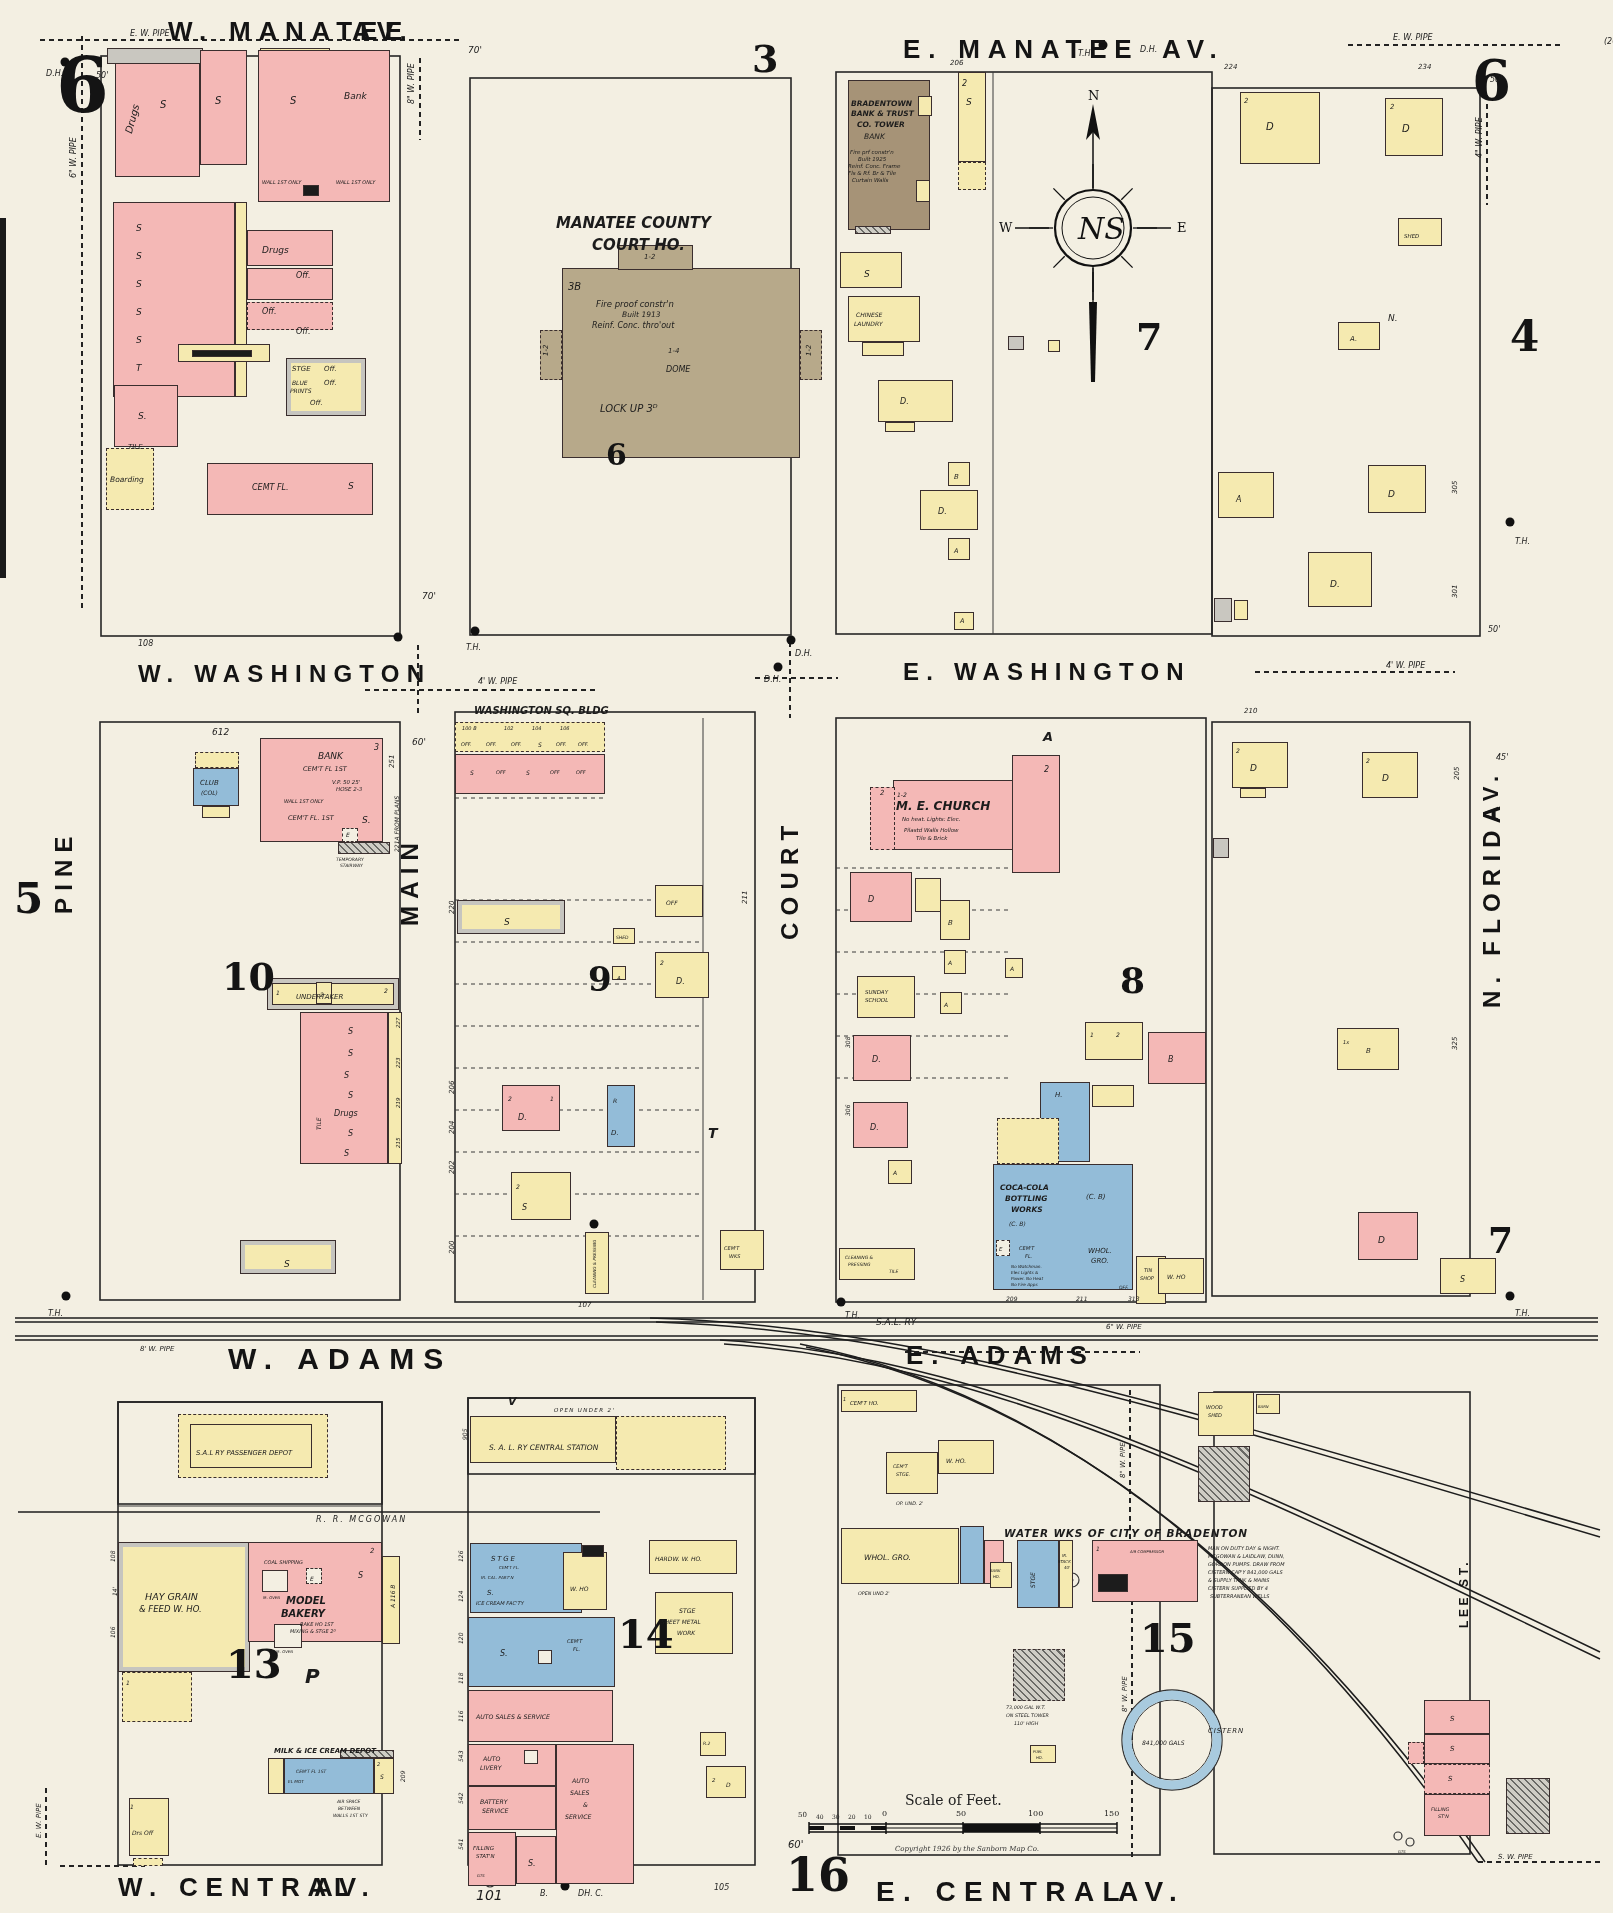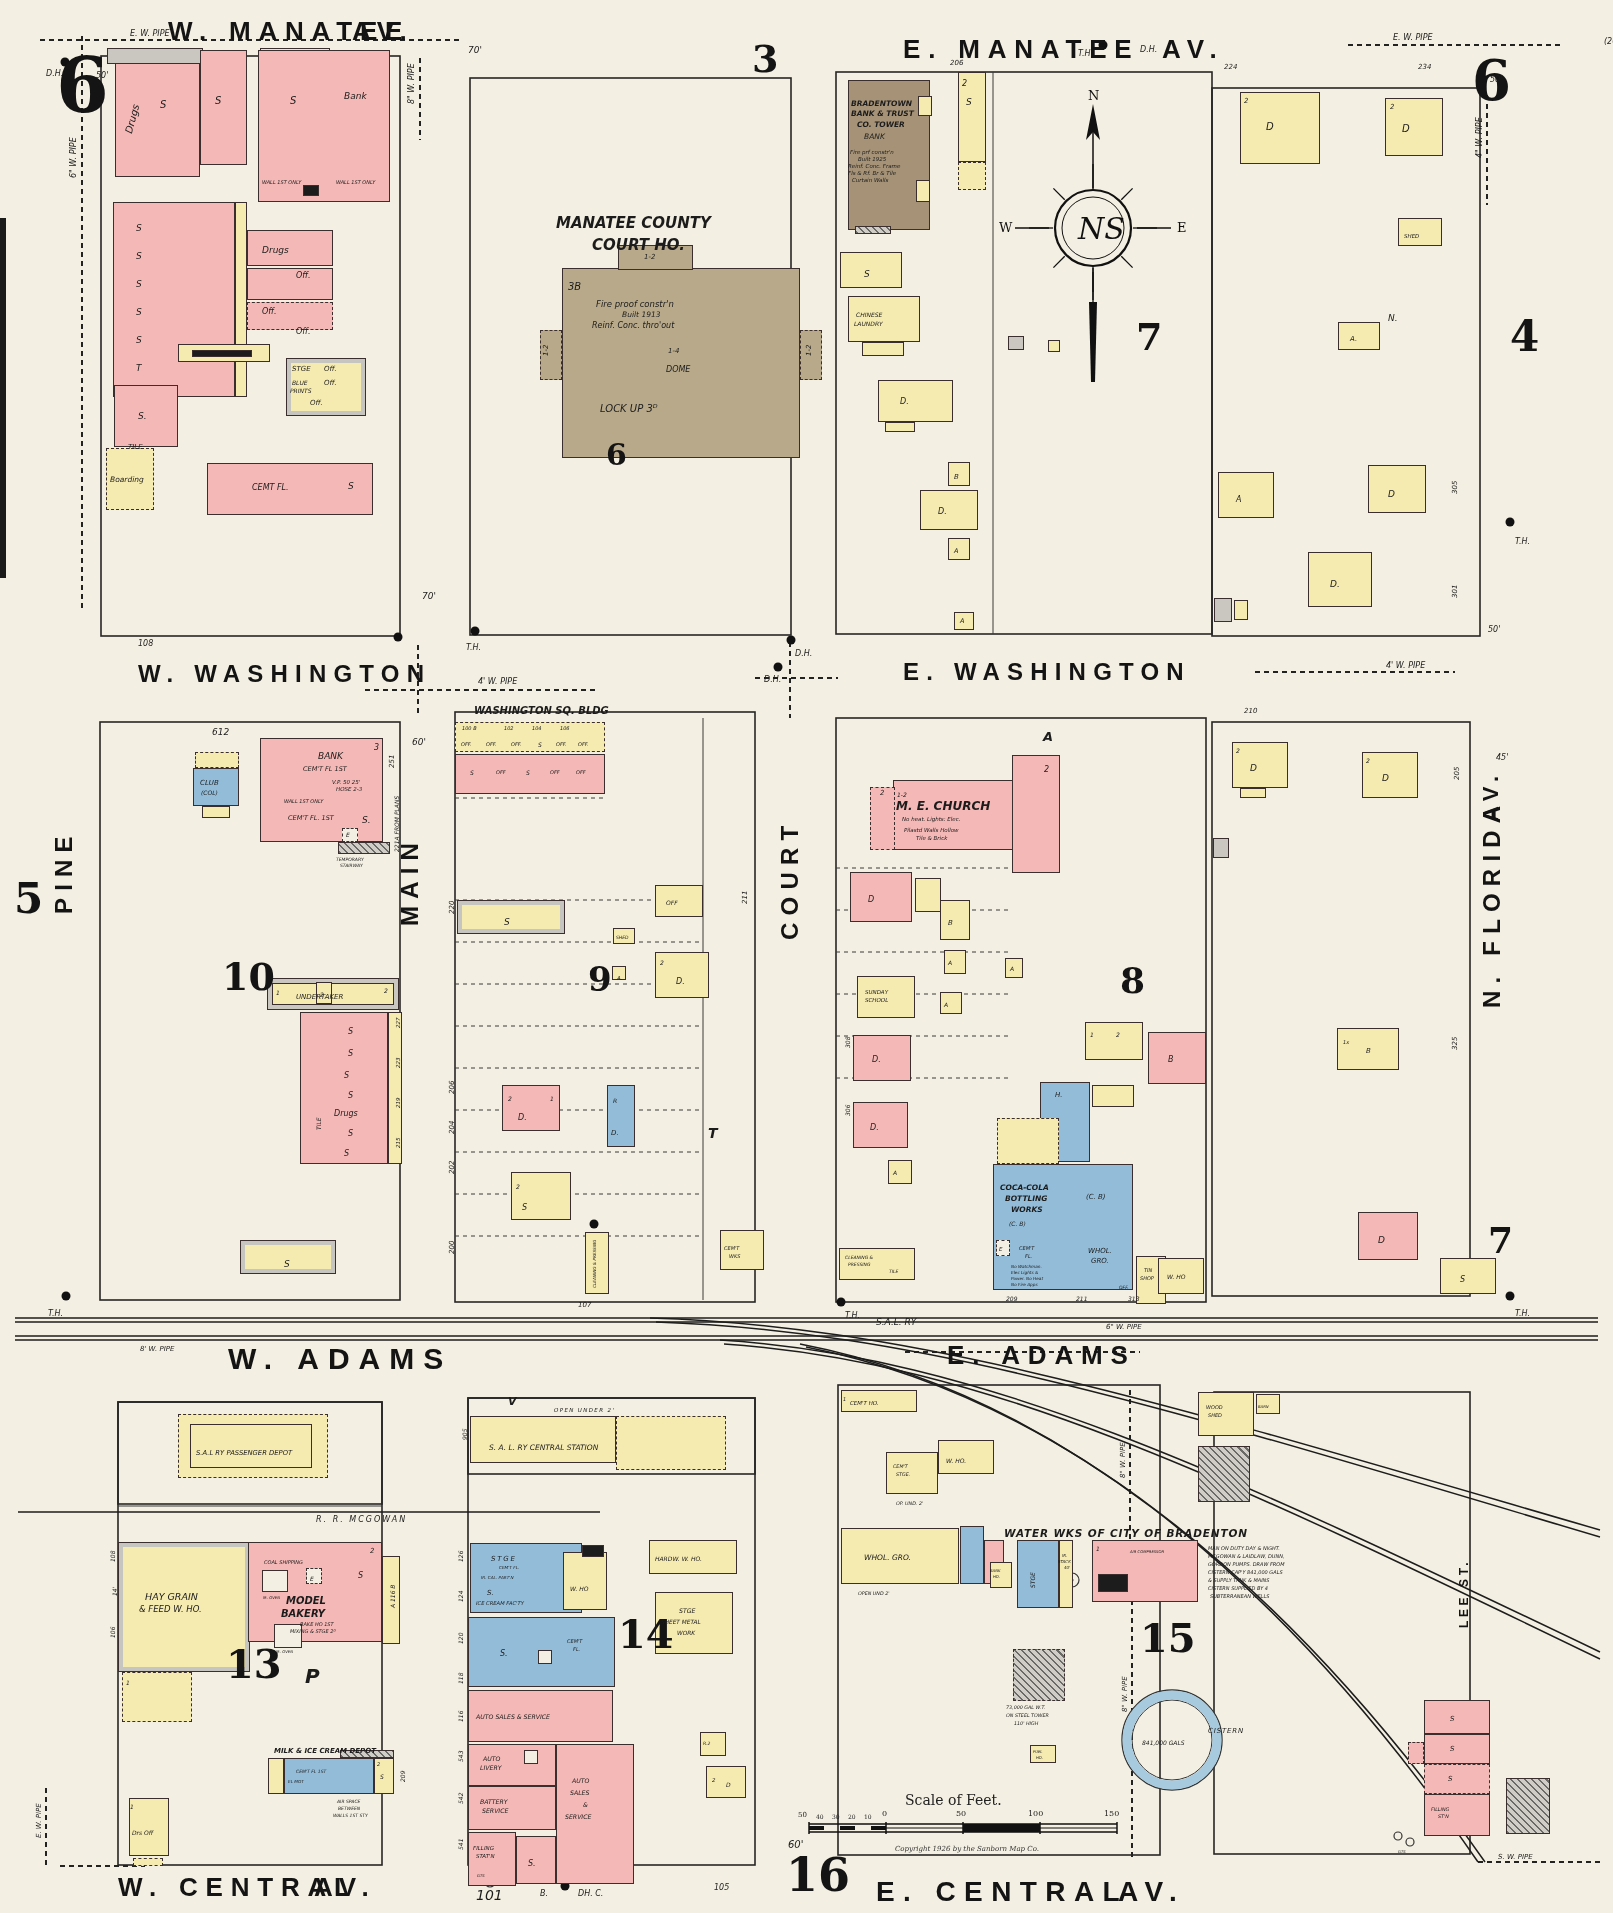--- a/index.html
+++ b/index.html
@@ -319,21 +319,21 @@
       <div class="bld hz" style="left: 1506px; top: 1778px; width: 44px; height: 56px;"></div>
     </div>
   <div id="lbls">
       <div class="lbl c2" style="left: 168px; top: 18px; font-size: 26px;">W. MANATEE</div>
       <div class="lbl c2" style="left: 352px; top: 18px; font-size: 26px;">AV.</div>
       <div class="lbl c2" style="left: 903px; top: 36px; font-size: 26px;">E. MANATEE</div>
       <div class="lbl c2" style="left: 1162px; top: 36px; font-size: 26px;">AV.</div>
       <div class="lbl c2" style="left: 138px; top: 662px; font-size: 24px;">W. WASHINGTON</div>
       <div class="lbl c2" style="left: 903px; top: 660px; font-size: 24px;">E. WASHINGTON</div>
       <div class="lbl c2" style="left: 228px; top: 1344px; font-size: 30px;">W. ADAMS</div>
-      <div class="lbl c2" style="left: 906px; top: 1342px; font-size: 26px; margin-left: 41px;">E. ADAMS</div>
+      <div class="lbl c2" style="left: 906px; top: 1342px; font-size: 26px;">E. ADAMS</div>
       <div class="lbl c2" style="left: 118px; top: 1874px; font-size: 26px;">W. CENTRAL</div>
       <div class="lbl c2" style="left: 314px; top: 1874px; font-size: 26px;">AV.</div>
       <div class="lbl c2" style="left: 876px; top: 1878px; font-size: 28px;">E. CENTRAL</div>
       <div class="lbl c2" style="left: 1118px; top: 1878px; font-size: 28px;">AV.</div>
       <div class="lbl c2" style="left: 52px; top: 914px; font-size: 24px; transform: rotate(-90deg);">PINE</div>
       <div class="lbl c2" style="left: 398px; top: 926px; font-size: 24px; transform: rotate(-90deg);">MAIN</div>
       <div class="lbl c2" style="left: 778px; top: 940px; font-size: 24px; transform: rotate(-90deg);">COURT</div>
       <div class="lbl c2" style="left: 1480px; top: 1008px; font-size: 24px; transform: rotate(-90deg);">N. FLORIDA</div>
       <div class="lbl c2" style="left: 1480px; top: 822px; font-size: 22px; transform: rotate(-90deg);">AV.</div>
       <div class="lbl c2" style="left: 1458px; top: 1628px; font-size: 12px; transform: rotate(-90deg);">LEE ST.</div>

